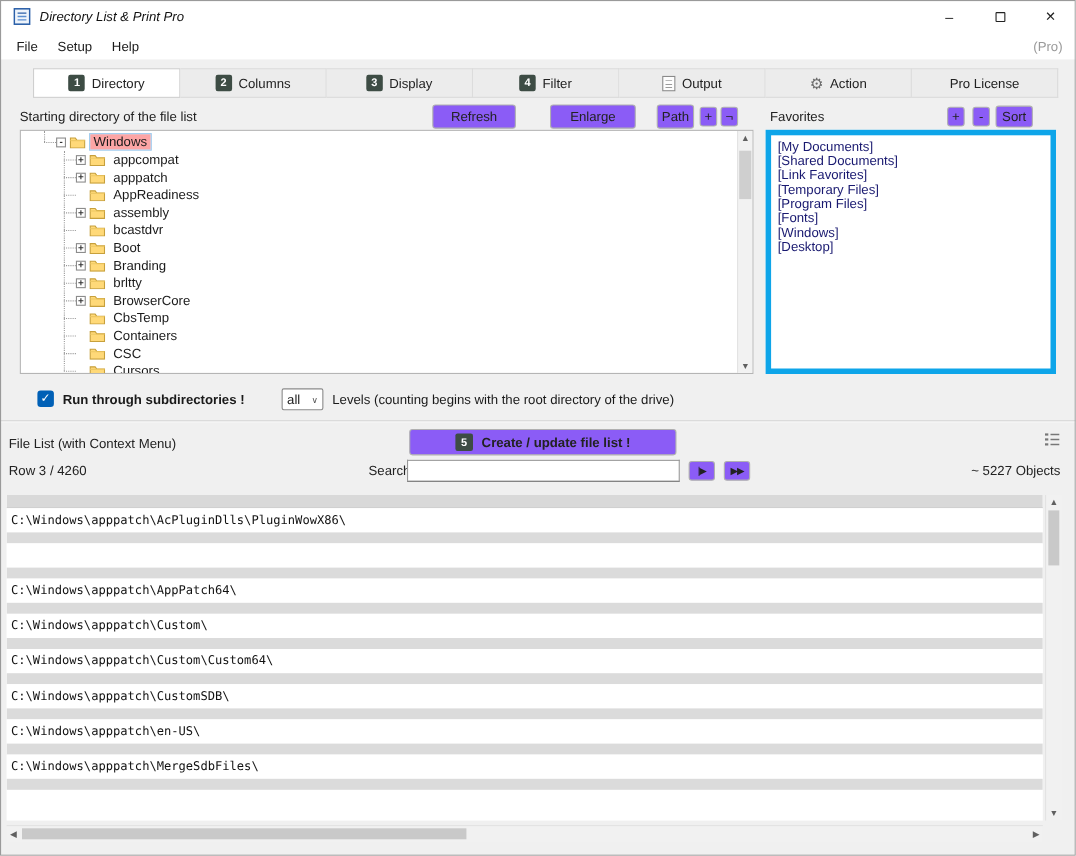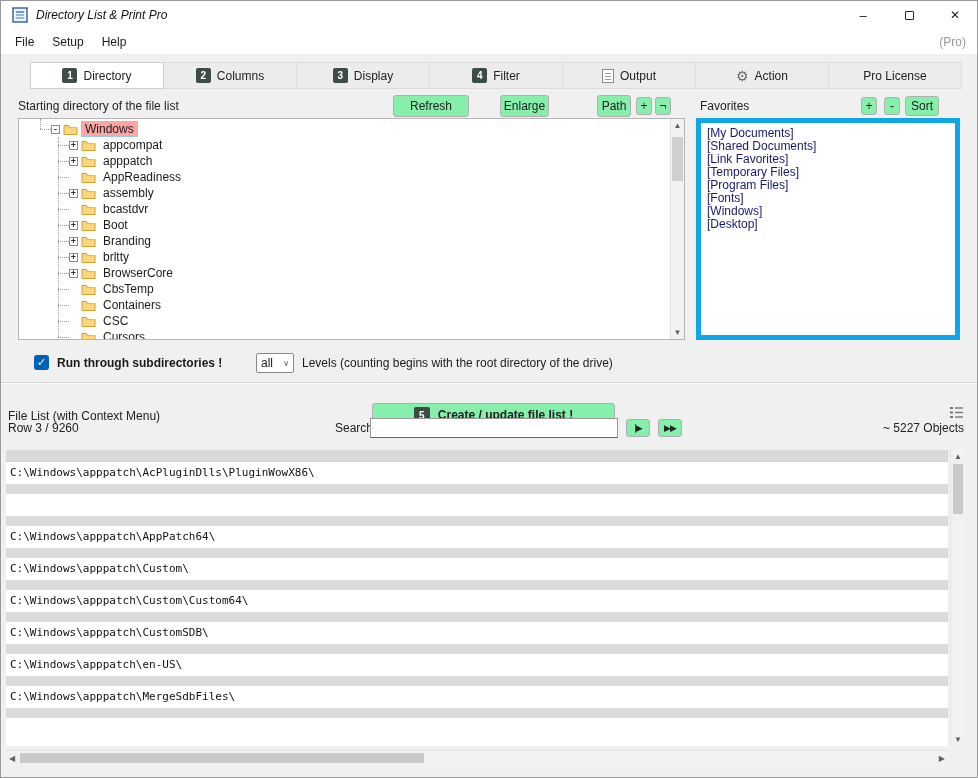--- a/index.html
+++ b/index.html
@@ -40,25 +40,25 @@
                display:inline-flex; align-items:center; justify-content:center; border-radius:2px; flex:none; }
   .tab-icon.gear { font-size:14px; color:#6b6b6b; line-height:1; }
   .tab-icon.doc { position:relative; width:12px; height:14px; border:1px solid #8a8a8a; background:#fdfdfd; flex:none; }
   .tab-icon.doc::after { content:""; position:absolute; left:2px; right:2px; top:3px; height:8px;
         background:repeating-linear-gradient(to bottom,#9a9a9a 0 1px,transparent 1px 3px); }
   .tab-label { font-size:12px; color:#222; }
 
   
   .ctl-row { position:absolute; top:95px; left:0; right:0; height:24px; }
   .lbl { position:absolute; top:4px; font-size:12px; color:#222; }
-  .btn { position:absolute; background:#86efac; border:1px solid #b0b0b0; border-radius:3px;
+  .btn { position:absolute; background:#8b5cf6; border:1px solid #b0b0b0; border-radius:3px;
          font-size:12px; text-align:center; cursor:pointer; color:#222;
          display:flex; align-items:center; justify-content:center; }
   #btn-refresh { left:393px; top:0; width:76px; height:22px; }
-  #btn-enlarge { left:500px; top:0; width:49px; height:22px; }
+  #btn-enlarge { left:500px; top:0; width:78px; height:22px; }
   #btn-path    { left:597px; top:0; width:34px; height:22px; }
   #btn-expand  { left:636px; top:2px; width:16px; height:18px; }
   #btn-neg     { left:655px; top:2px; width:16px; height:18px; }
   #btn-fav-add { left:861px; top:2px; width:16px; height:18px; }
   #btn-fav-rem { left:884px; top:2px; width:16px; height:18px; }
   #btn-fav-sort{ left:905px; top:1px; width:34px; height:20px; }
 
   
   .tree-panel { position:absolute; left:18px; top:118px; width:667px; height:222px;
                 background:#fff; border:1px solid #b5b5b5; overflow:hidden; }
@@ -93,21 +93,21 @@
   .sub-label { position:absolute; left:57px; top:4px; font-weight:bold; }
   .levels-select { position:absolute; left:256px; top:1px; width:38px; height:20px; background:#fff;
                    border:1px solid #8a8a8a; border-radius:2px; display:flex; align-items:center;
                    justify-content:space-between; padding:0 4px; cursor:pointer; }
   .levels-select .chev { font-size:8px; color:#555; }
   .levels-text { position:absolute; left:302px; top:4px; }
 
   .sep-line { position:absolute; top:382px; left:0; right:0; height:1px; background:#d6d6d6; box-shadow:0 1px 0 #fbfbfb; }
 
   
-  .flist-head { position:absolute; top:388px; left:0; right:0; height:28px;margin-top:13px; }
+  .flist-head { position:absolute; top:388px; left:0; right:0; height:28px; }
   #btn-create { left:372px; top:2px; width:243px; height:24px; gap:8px; }
   #btn-create .tab-badge { width:16px; height:16px; }
   #btn-create .create-label { font-weight:bold; }
   .layout-icon { position:absolute; right:14px; top:5px; cursor:pointer; }
 
   
   .search-row { position:absolute; top:418px; left:0; right:0; height:22px; }
   .search-input { position:absolute; left:370px; top:0; width:248px; height:20px; background:#fff;
                   border:1px solid #999; border-bottom-color:#666; font-size:12px; padding:0 4px; }
   #btn-play1 { left:626px; top:1px; width:24px; height:18px; font-size:9px; letter-spacing:-1px; }
@@ -406,21 +406,21 @@
         <line x1="6" y1="2" x2="14" y2="2" stroke="#777" stroke-width="1.4"></line>
       <rect x="1" y="5.5" width="3" height="2" fill="#777"></rect>
         <line x1="6" y1="6.5" x2="14" y2="6.5" stroke="#777" stroke-width="1.4"></line>
       <rect x="1" y="10" width="3" height="2" fill="#777"></rect>
         <line x1="6" y1="11" x2="14" y2="11" stroke="#777" stroke-width="1.4"></line>
     </svg>
   </span>
 </div>
 
 <div class="search-row">
-  <span class="lbl" style="left:8px;top:3px">Row 3 / 9260</span>
+  <span class="lbl" style="left:8px;top:3px">Row 3 / 4260</span>
   <span class="lbl" style="left:335px;top:3px">Search</span>
   <input class="search-input" type="text" value="" style="">
   <div class="btn" id="btn-play1">|▶</div>
   <div class="btn" id="btn-play2">▶▶</div>
   <span class="lbl" style="right:14px;top:3px;left:auto;position:absolute">~ 5227 Objects</span>
 </div>
 
 <div class="file-area">
   <div class="file-strip"></div>
   <div id="file-rows">

